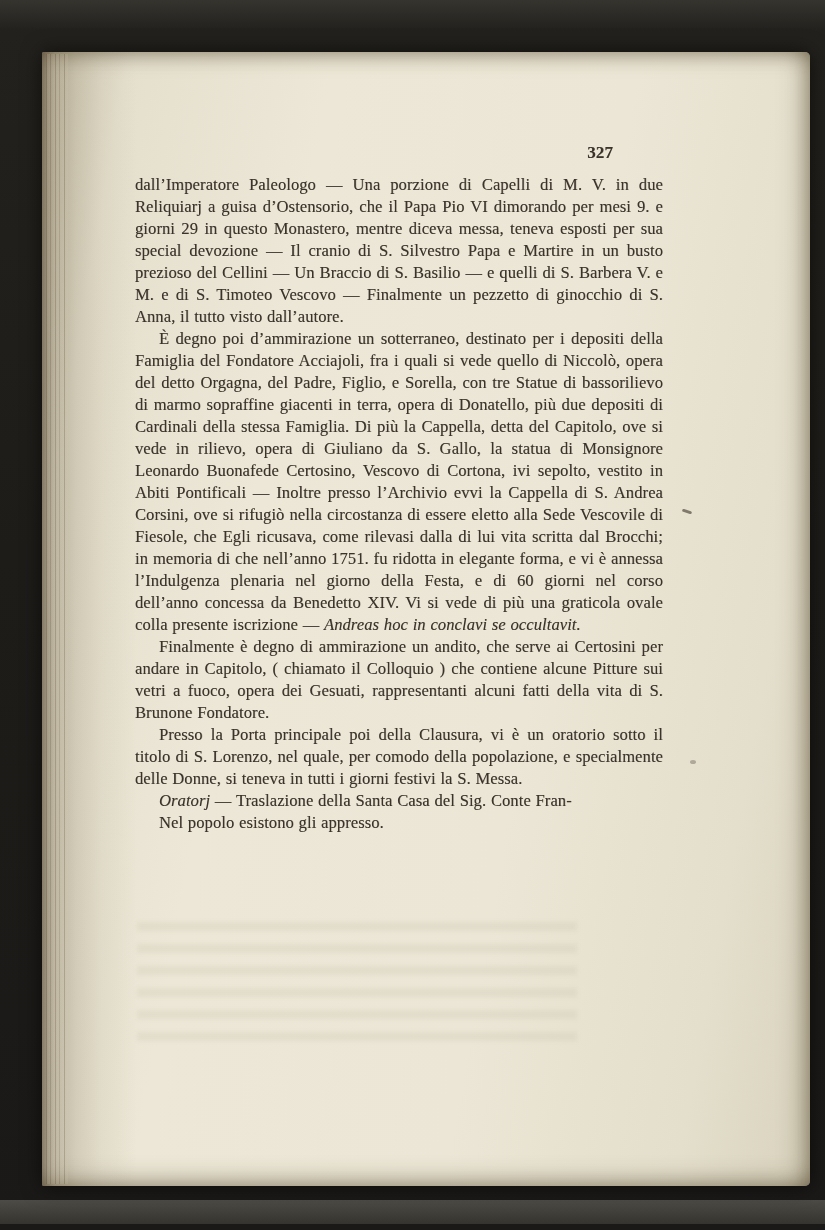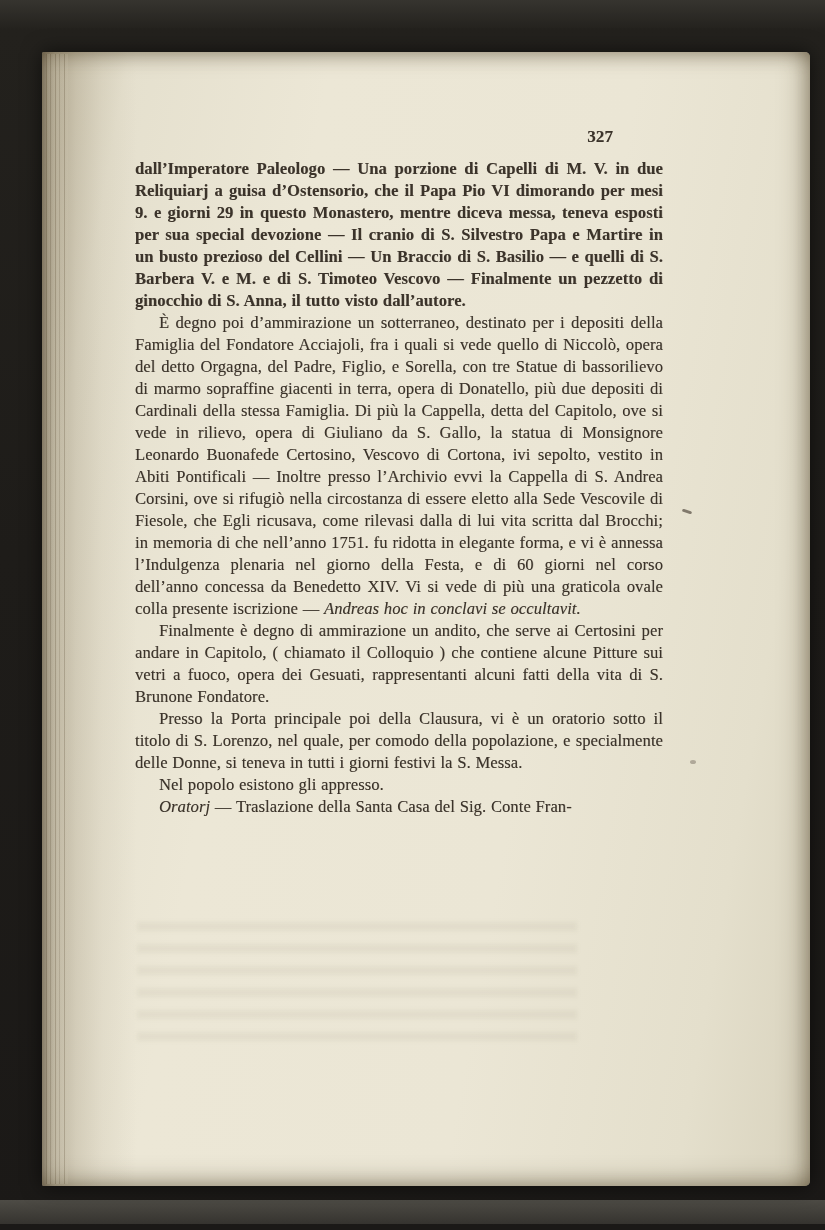--- a/index.html
+++ b/index.html
@@ -38,31 +38,31 @@
     opacity:.85;
   }
   .show-through{
     position:absolute;left:95px;top:870px;width:440px;height:130px;
     background:repeating-linear-gradient(180deg,
       rgba(120,108,85,.07) 0px 9px,
       rgba(120,108,85,0) 9px 22px);
     filter:blur(2px);
   }
   .text-block{
-    position:absolute;left:93px;top:74px;width:528px;
+    position:absolute;left:93px;top:90px;width:528px;
     color:#3b332a;font-size:16.5px;line-height:22px;text-align:justify;
     letter-spacing:.1px;word-spacing:.5px;
     text-shadow:.4px .4px .6px rgba(59,51,42,.38);
   }
   .page-number{
     text-align:right;padding-right:50px;margin:0 0 10px 0;
     font-weight:bold;font-size:17px;
   }
   .para{margin:0;text-indent:24px;}
-  .para.no-indent{text-indent:0;font-weight:bold;}
+  .para.no-indent{text-indent:0;}
   .italic{font-style:italic;margin-top:11px;}
   .speck{position:absolute;background:#4a4036;border-radius:2px;}
   .speck-1{left:640px;top:458px;width:10px;height:3px;opacity:.65;transform:rotate(18deg);}
   .speck-2{left:648px;top:708px;width:6px;height:4px;opacity:.35;border-radius:50%;}
 </style>
 </head>
 <body>
 
 <div class="table-strip"></div>
 
@@ -78,17 +78,17 @@
 
     <p class="para no-indent"><span>dall’Imperatore Paleologo — Una porzione di Capelli di M. V. in due Reliquiarj a guisa d’Ostensorio, che il Papa Pio VI dimorando per mesi 9. e giorni 29 in questo Monastero, mentre diceva messa, teneva esposti per sua special devozione — Il cranio di S. Silvestro Papa e Martire in un busto prezioso del Cellini — Un Braccio di S. Basilio — e quelli di S. Barbera V. e M. e di S. Timoteo Vescovo — Finalmente un pezzetto di ginocchio di S. Anna, il tutto visto dall’autore.</span></p>
 
 
     <p class="para"><span>È degno poi d’ammirazione un sotterraneo, destinato per i depositi della Famiglia del Fondatore Acciajoli, fra i quali si vede quello di Niccolò, opera del detto Orgagna, del Padre, Figlio, e Sorella, con tre Statue di bassorilievo di marmo sopraffine giacenti in terra, opera di Donatello, più due depositi di Cardinali della stessa Famiglia. Di più la Cappella, detta del Capitolo, ove si vede in rilievo, opera di Giuliano da S. Gallo, la statua di Monsignore Leonardo Buonafede Certosino, Vescovo di Cortona, ivi sepolto, vestito in Abiti Pontificali — Inoltre presso l’Archivio evvi la Cappella di S. Andrea Corsini, ove si rifugiò nella circostanza di essere eletto alla Sede Vescovile di Fiesole, che Egli ricusava, come rilevasi dalla di lui vita scritta dal Brocchi; in memoria di che nell’anno 1751. fu ridotta in elegante forma, e vi è annessa l’Indulgenza plenaria nel giorno della Festa, e di 60 giorni nel corso dell’anno concessa da Benedetto XIV. Vi si vede di più una graticola ovale colla presente iscrizione — </span><span class="italic">Andreas hoc in conclavi se occultavit.</span></p>
 
     <p class="para"><span>Finalmente è degno di ammirazione un andito, che serve ai Certosini per andare in Capitolo, ( chiamato il Colloquio ) che contiene alcune Pitture sui vetri a fuoco, opera dei Gesuati, rappresentanti alcuni fatti della vita di S. Brunone Fondatore.</span></p>
 
     <p class="para"><span>Presso la Porta principale poi della Clausura, vi è un oratorio sotto il titolo di S. Lorenzo, nel quale, per comodo della popolazione, e specialmente delle Donne, si teneva in tutti i giorni festivi la S. Messa.</span></p>
 
+    <p class="para"><span class="italic">Oratorj</span><span> — Traslazione della Santa Casa del Sig. Conte Fran-</span></p>
+
     <p class="para"><span>Nel popolo esistono gli appresso.</span></p>
-
-    <p class="para"><span class="italic">Oratorj</span><span> — Traslazione della Santa Casa del Sig. Conte Fran-</span></p>
   </div>
 </div>
 
 </body></html>

